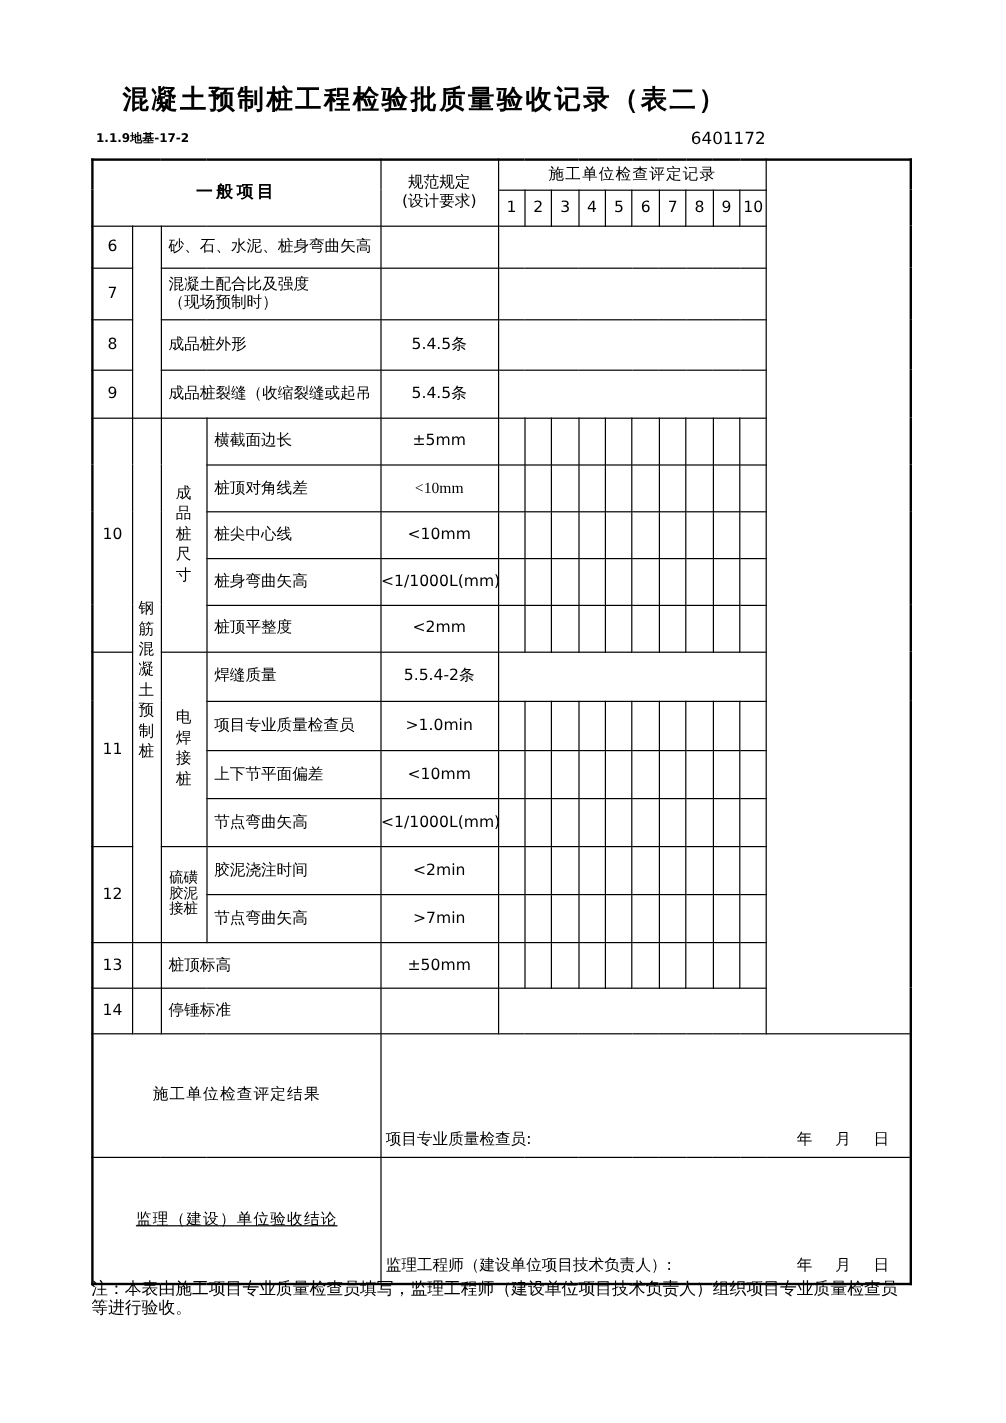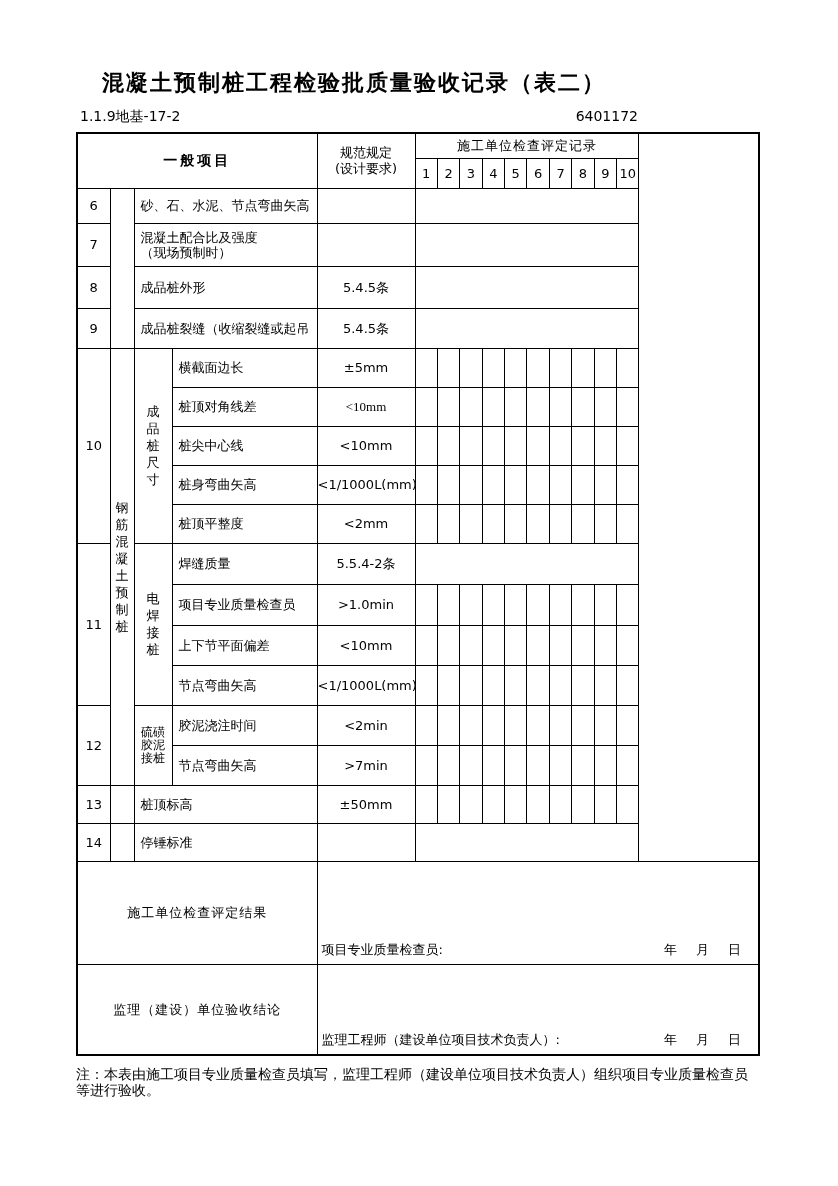--- a/index.html
+++ b/index.html
@@ -5,21 +5,21 @@
   html,body{margin:0;padding:0;}
   body{
     width:838px;height:1186px;background:#ffffff;position:relative;
     font-family:"DejaVu Sans","Liberation Sans",sans-serif;color:#000;
     -webkit-font-smoothing:none;
   }
   .title{
     position:absolute;top:68px;left:0;width:708px;text-align:center;
     font-size:22px;font-weight:bold;letter-spacing:2px;
   }
-  .code-left{position:absolute;left:80px;top:108px;font-size:14px;}
+  .code-left{position:absolute;left:80px;top:108px;font-size:10px;font-weight:bold;}
   .code-right{position:absolute;top:108px;right:200px;font-size:14px;}
   .table-wrap{position:absolute;left:76px;top:132px;}
   table{border-collapse:collapse;table-layout:fixed;width:682px;border:2px solid #000;background:#fff;}
   td{
     border:1px solid #000;padding:0;font-size:13px;line-height:15px;
     vertical-align:middle;text-align:center;overflow:hidden;
   }
   td.item{text-align:left;padding-left:6px;}
   td.item span{white-space:pre;}
   td.spec span{white-space:pre;}
@@ -80,21 +80,21 @@
           <td class="check-num"><span>5</span></td>
           <td class="check-num"><span>6</span></td>
           <td class="check-num"><span>7</span></td>
           <td class="check-num"><span>8</span></td>
           <td class="check-num"><span>9</span></td>
           <td class="check-num"><span>10</span></td>
         </tr>
         <tr style="height: 35px;">
           <td class="num"><span>6</span></td>
           <td class="group-empty" rowspan="4"></td>
-          <td class="item" colspan="2"><span>砂、石、水泥、节点弯曲矢高</span></td>
+          <td class="item" colspan="2"><span>砂、石、水泥、桩身弯曲矢高</span></td>
           <td class="spec"><span></span></td>
           <td class="check-merged" colspan="10"></td>
         </tr>
         <tr style="height: 43px;">
           <td class="num"><span>7</span></td>
           <td class="item" colspan="2"><span>混凝土配合比及强度
 （现场预制时）</span></td>
           <td class="spec"><span></span></td>
           <td class="check-merged" colspan="10"></td>
         </tr>
@@ -287,21 +287,21 @@
           <td class="spec"><span></span></td>
           <td class="check-merged" colspan="10"></td>
         </tr>
         <tr style="height: 103px; padding-left: 12px;">
           <td class="sec-label" colspan="4"><span>施工单位检查评定结果</span></td>
           <td class="sec-content" colspan="12">
             <span class="signer">项目专业质量检查员:</span>
             <span class="date">年　月　日</span>
           </td>
         </tr>
-        <tr style="height: 91px;">
+        <tr style="height: 106px; text-decoration: underline;">
           <td class="sec-label" colspan="4"><span>监理（建设）单位验收结论</span></td>
           <td class="sec-content" colspan="12">
             <span class="signer">监理工程师（建设单位项目技术负责人）:</span>
             <span class="date">年　月　日</span>
           </td>
         </tr>
       </tbody>
   </table>
 </div>
 

